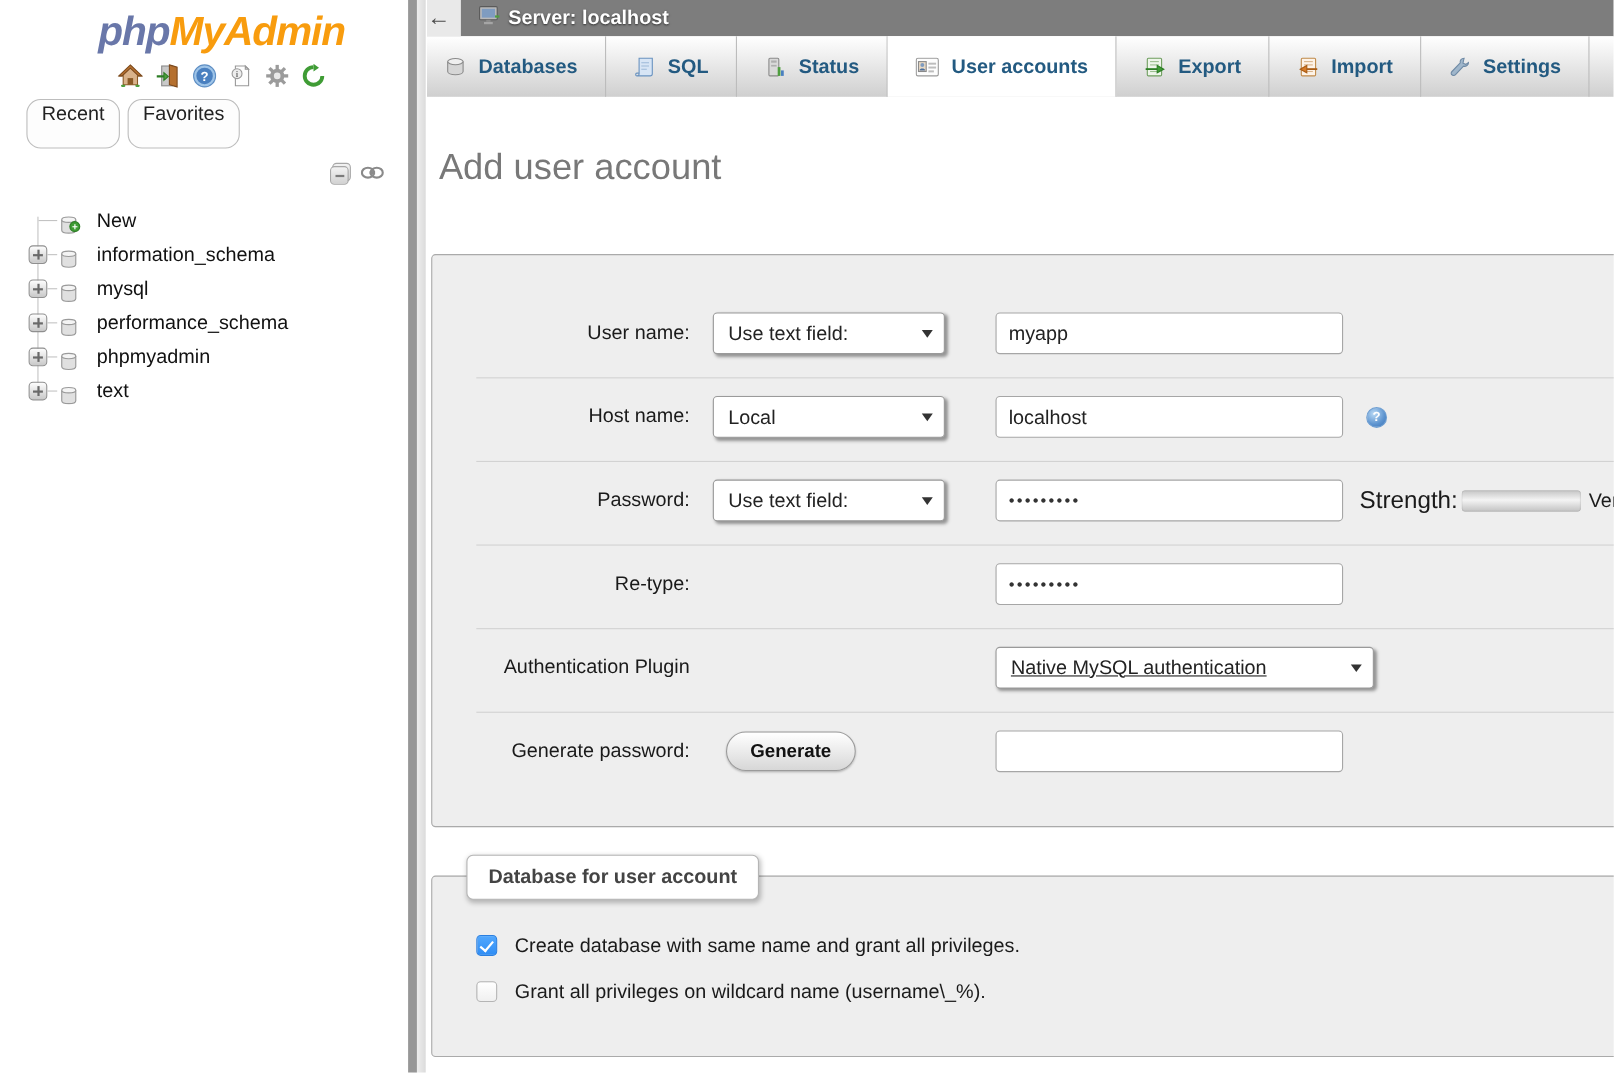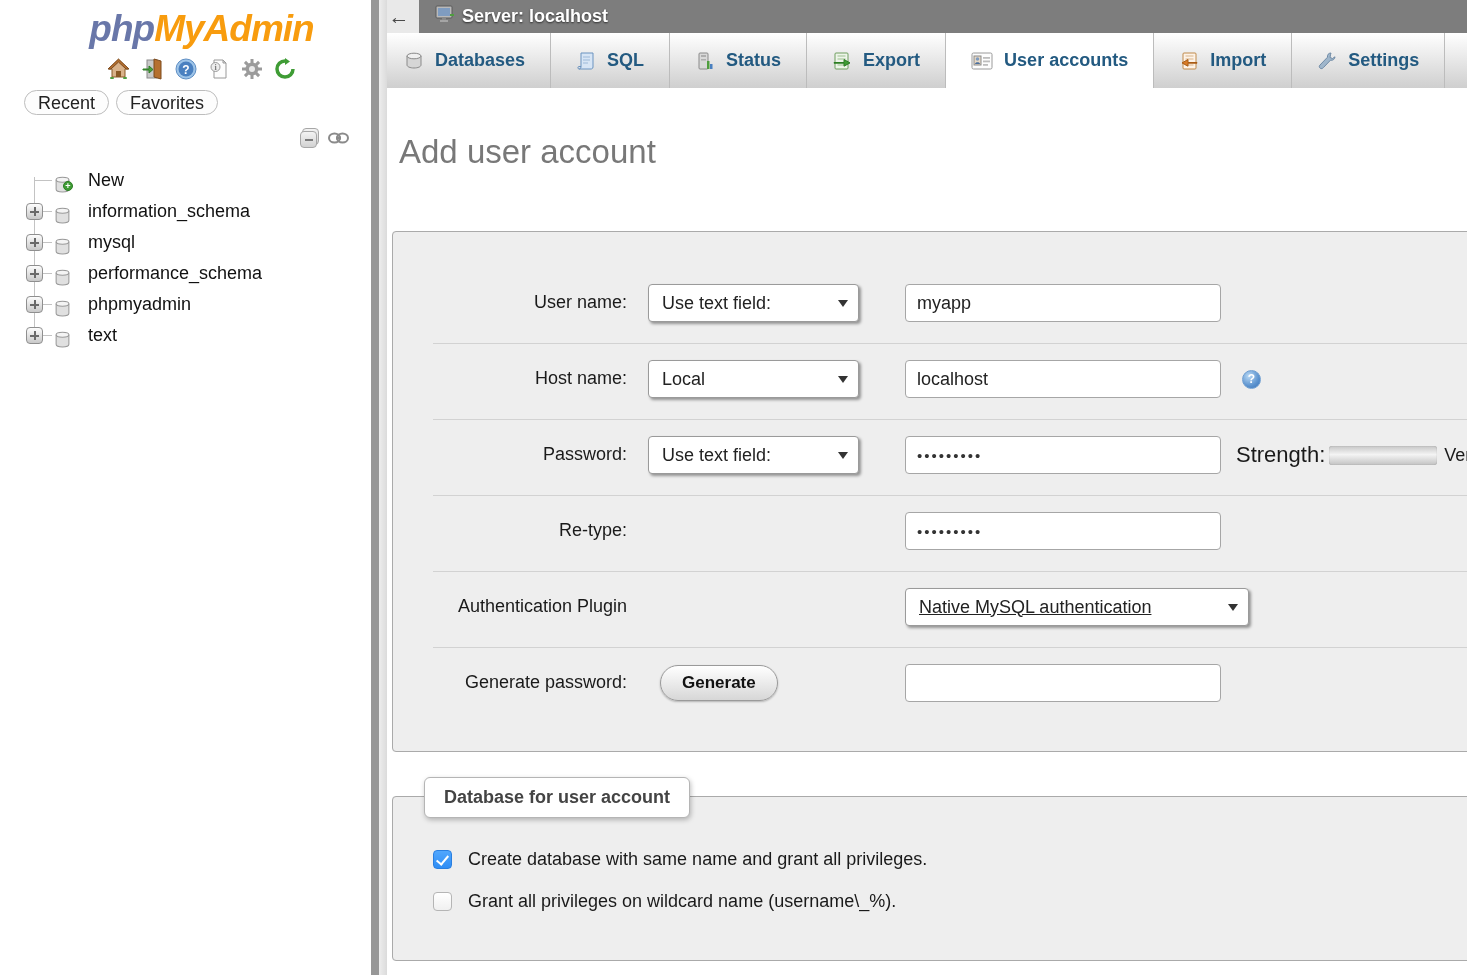--- a/index.html
+++ b/index.html
@@ -13,21 +13,21 @@
   .side-divider { position:fixed; left:371px; top:0; width:8px; height:975px; background:#979797; }
 
   .logo { text-align:center; padding-top:8px; font-style:italic; font-weight:bold; font-size:37px; letter-spacing:-1px; }
   .logo .p1 { color:#6977a9; }
   .logo .p2 { color:#f89c0e; }
 
   .icon-row { display:flex; justify-content:center; gap:11px; margin-top:8px; align-items:center; }
   .icon-row svg { display:block; }
 
   .pill-row { margin:10px 0 0 8px; display:flex; gap:7px; }
-  .pill { border:1px solid #bdbdbd; border-radius:13px; background:#fdfdfd; padding:2px 13px 0;
+  .pill { border:1px solid #bdbdbd; border-radius:13px; background:#fdfdfd; padding:2px 13px 20px;
     font-size:18px; color:#222; cursor:default; }
 
   .tree-tools { display:flex; justify-content:flex-end; gap:9px; margin:13px 38px 0 0; align-items:center; }
   .collapse-box { width:19px; height:21px; position:relative; }
   .collapse-box .bx { position:absolute; width:17px; height:17px; border:1px solid #a7a7a7; border-radius:4px;
     background:linear-gradient(#f3f3f3,#d2d2d2); }
   .collapse-box .bx.b1 { left:2px; top:0; }
   .collapse-box .bx.b2 { left:0; top:3px; display:flex; align-items:center; justify-content:center; }
   .collapse-box .bx.b2::after { content:''; width:8px; height:2px; background:#7b7b7b; }
 
@@ -286,45 +286,45 @@
           <svg width="20" height="20" viewBox="0 0 20 20">
             <rect x="4" y="2" width="9" height="16" rx="1" fill="#d9d9d9" stroke="#8a8a8a"></rect>
             <rect x="6" y="4" width="5" height="2" fill="#aeaeae"></rect>
             <rect x="6" y="8" width="5" height="1.5" fill="#aeaeae"></rect>
             <rect x="12" y="10" width="2.5" height="8" fill="#4f9e3f"></rect>
             <rect x="15" y="13" width="2.5" height="5" fill="#4a80c0"></rect>
           </svg>
         </span>
       <span>Status</span>
     </div>
-    <div class="tab">
-      <span>
-          <svg width="20" height="20" viewBox="0 0 20 20">
-            <rect x="3" y="2" width="13" height="16" rx="1" fill="#eef5ea" stroke="#6f9e5f"></rect>
-            <line x1="5.5" y1="5" x2="13.5" y2="5" stroke="#9cbf90"></line>
-            <line x1="5.5" y1="8" x2="13.5" y2="8" stroke="#9cbf90"></line>
-            <line x1="5.5" y1="14" x2="13.5" y2="14" stroke="#9cbf90"></line>
-            <path d="M2 11.5 H12 V8.5 L18 11.9 L12 15.2 V12.2 H2 Z" fill="#3f9c35" stroke="#2c7d24"></path>
-          </svg>
-        </span>
-      <span>Export</span>
-    </div>
     <div class="tab active">
       <span>
           <svg width="22" height="18" viewBox="0 0 22 18">
             <rect x="1" y="1" width="20" height="16" rx="1.5" fill="#fdfdfd" stroke="#9a9a9a"></rect>
             <rect x="3" y="4" width="7" height="9" fill="#e8d9c4" stroke="#8a8a8a"></rect>
             <circle cx="6.5" cy="7" r="1.8" fill="#7f9cc0"></circle>
             <path d="M4 12 C4 9.8 9 9.8 9 12" fill="#4a6f9e"></path>
             <rect x="12" y="5" width="7" height="1.8" fill="#bdbdbd"></rect>
             <rect x="12" y="8.5" width="7" height="1.8" fill="#bdbdbd"></rect>
             <rect x="12" y="12" width="5" height="1.8" fill="#bdbdbd"></rect>
           </svg>
         </span>
       <span>User accounts</span>
+    </div>
+    <div class="tab">
+      <span>
+          <svg width="20" height="20" viewBox="0 0 20 20">
+            <rect x="3" y="2" width="13" height="16" rx="1" fill="#eef5ea" stroke="#6f9e5f"></rect>
+            <line x1="5.5" y1="5" x2="13.5" y2="5" stroke="#9cbf90"></line>
+            <line x1="5.5" y1="8" x2="13.5" y2="8" stroke="#9cbf90"></line>
+            <line x1="5.5" y1="14" x2="13.5" y2="14" stroke="#9cbf90"></line>
+            <path d="M2 11.5 H12 V8.5 L18 11.9 L12 15.2 V12.2 H2 Z" fill="#3f9c35" stroke="#2c7d24"></path>
+          </svg>
+        </span>
+      <span>Export</span>
     </div>
     <div class="tab">
       <span>
           <svg width="20" height="20" viewBox="0 0 20 20">
             <rect x="4" y="2" width="13" height="16" rx="1" fill="#fdf3e8" stroke="#c08a4a"></rect>
             <line x1="6.5" y1="5" x2="14.5" y2="5" stroke="#d9b48a"></line>
             <line x1="6.5" y1="8" x2="14.5" y2="8" stroke="#d9b48a"></line>
             <line x1="6.5" y1="14" x2="14.5" y2="14" stroke="#d9b48a"></line>
             <path d="M18 11.5 H9 V8.5 L3 11.9 L9 15.2 V12.2 H18 Z" fill="#d97b26" stroke="#a85c15"></path>
           </svg>

